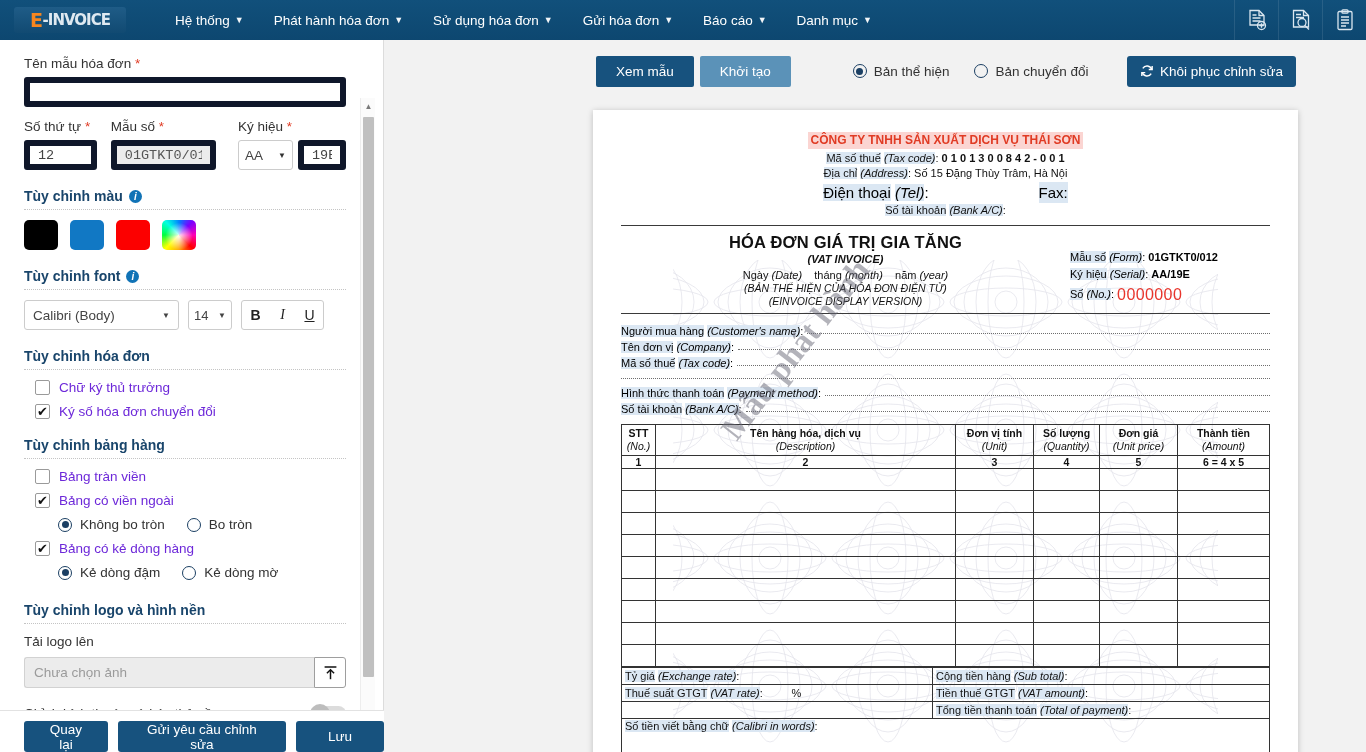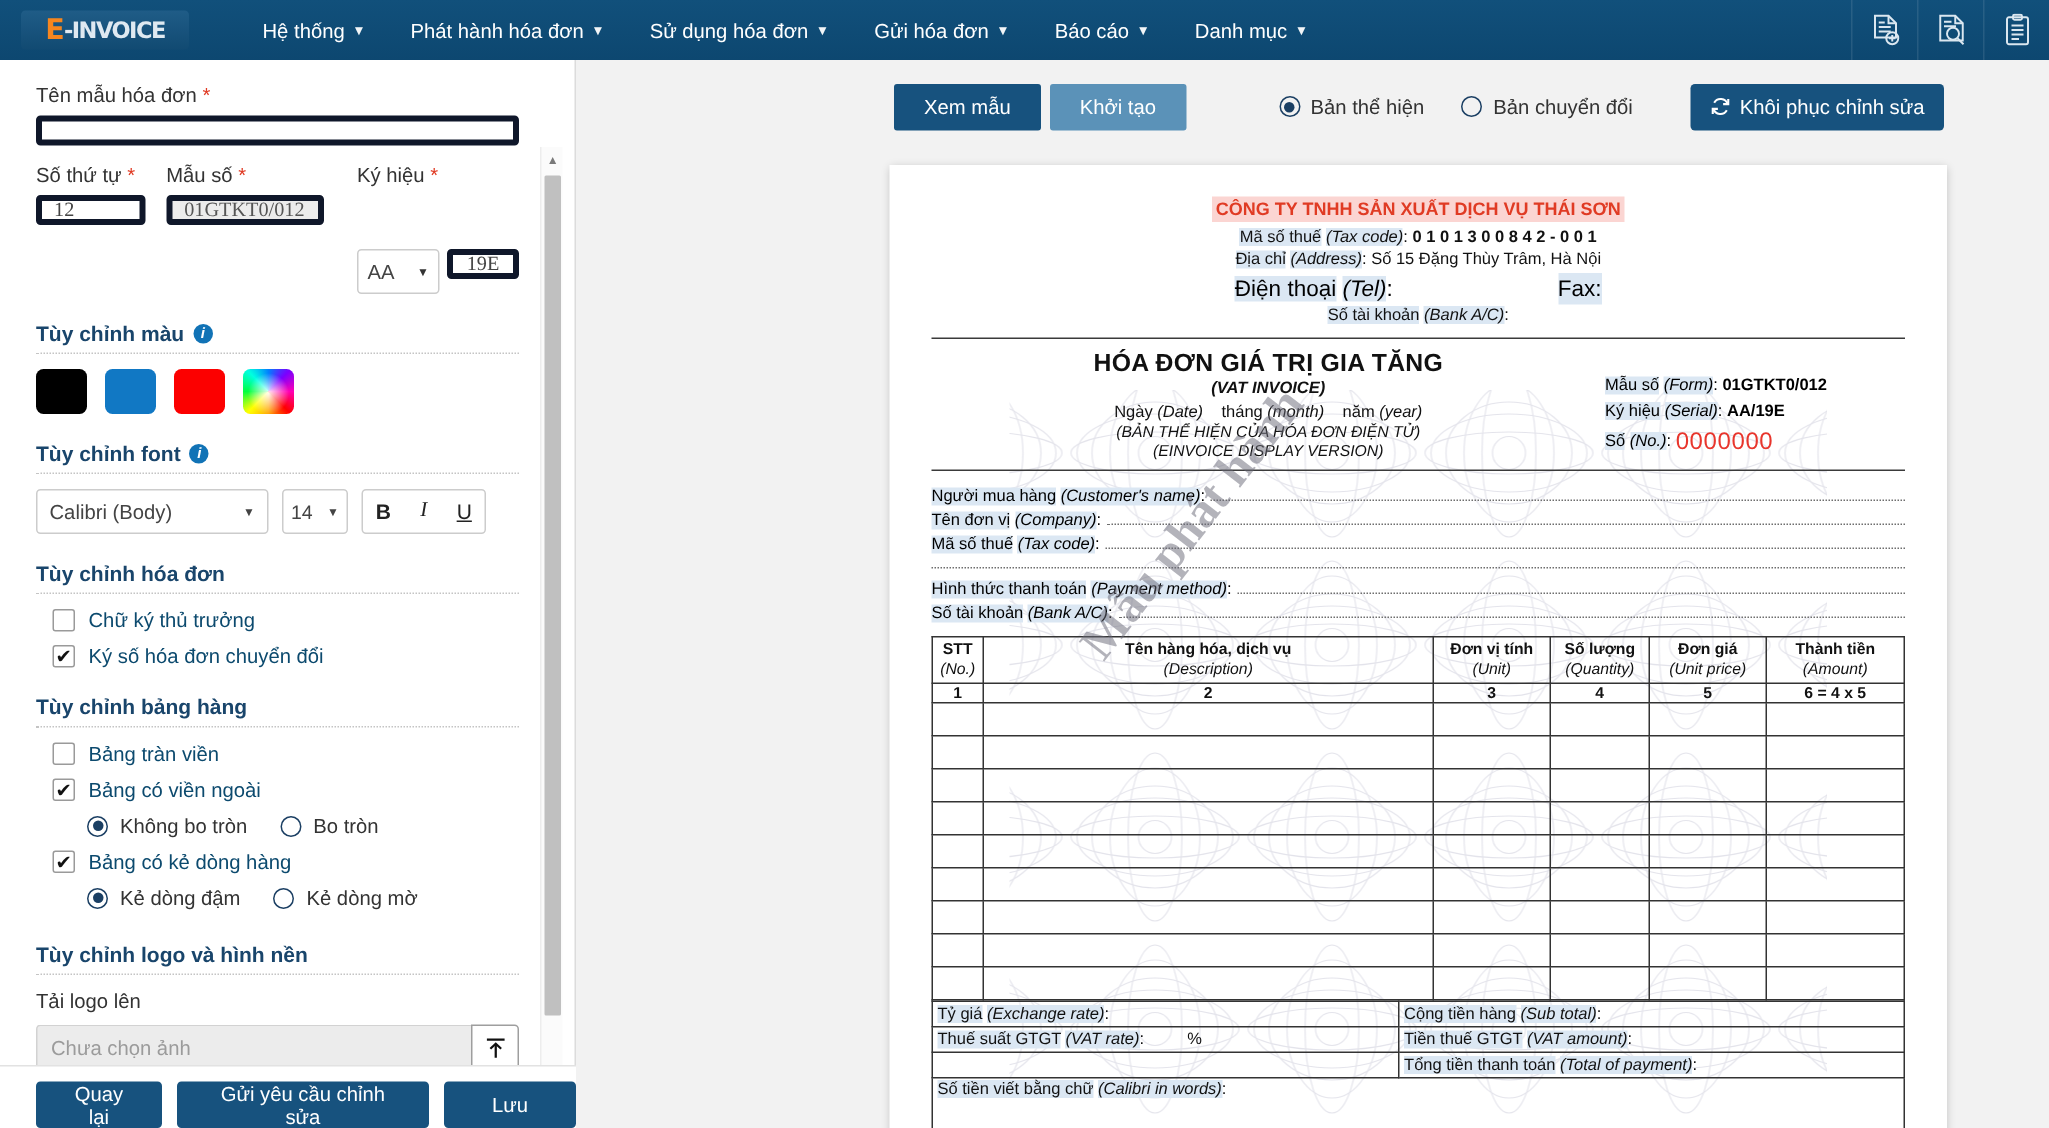--- a/index.html
+++ b/index.html
@@ -51,29 +51,29 @@
     position: absolute; left: 0; top: 40px; width: 384px; height: 712px;
     background: #ffffff; border-right: 1px solid #dcdcdc;
   }
   #leftscroll {
     position: absolute; left: 0; top: 16px; width: 368px; height: 655px;
     overflow: hidden; padding: 0 22px 0 24px;
   }
   .fld-label { font-size: 13.5px; color: #333; margin-bottom: 6px; }
   .req { color: #e03b24; }
   .txtinput {
-    width: 100%; height: 20px; border: 4px solid #0f172a; border-radius: 3px;
+    width: 100%; height: 30px; border: 6px solid #0f172a; border-radius: 3px;
     padding: 0 8px; font-size: 13.5px; color: #444;
-    font-family: Liberation Serif, serif; background: #fff; outline: none;
+    font-family: Liberation Mono, monospace; background: #fff; outline: none;
   }
   .txtinput.readonly { background: #ececec; color: #555; }
   .row3 { display: flex; gap: 0; margin-top: 12px; }
   .col-stt { width: 90px; }
   .col-mau { width: 130px; margin-left: 14px; }
-  .col-ky { margin-left: 22px; display: flex; flex-direction: column; gap: 36px; }
+  .col-ky { margin-left: 22px; display: flex; flex-direction: column; }
   .kywrap { display: flex; }
   .selbox {
     width: 55px; height: 30px; border: 1px solid #ccc; border-radius: 3px;
     font-size: 13.5px; color: #444; display: flex; align-items: center;
     justify-content: space-between; padding: 0 6px; background: #fff; cursor: pointer;
   }
   .selbox .ar { font-size: 8px; color: #333; }
 
   .sec-head {
     font-size: 14px; font-weight: bold; color: #19456b;
@@ -113,21 +113,21 @@
   .bius span {
     width: 27px; text-align: center; font-size: 14px; color: #222; cursor: pointer;
   }
 
   .chkrow { display: flex; align-items: center; gap: 9px; margin: 9px 0 0 11px; }
   .chk {
     width: 15px; height: 15px; border: 1px solid #9a9a9a; border-radius: 2px;
     background: #fff; display: flex; align-items: center; justify-content: center;
     font-size: 13px; color: #111; cursor: pointer; flex: none; line-height: 1;
   }
-  .chklabel { font-size: 13.5px; color: #0c4a6e; }
+  .chklabel { font-size: 13.5px; color: #6d28d9; }
   .radiorow { display: flex; align-items: center; gap: 8px; margin: 9px 0 0 34px; }
   .rad {
     width: 14px; height: 14px; border-radius: 50%; border: 1.6px solid #1b3f63;
     display: flex; align-items: center; justify-content: center; flex: none; cursor: pointer;
   }
   .rad.on::after { content:""; width: 7px; height: 7px; border-radius: 50%; background: #1b3f63; }
   .rad.off { border-color: #1b3f63; }
   .radlabel { font-size: 13.5px; color: #333; margin-right: 14px; }
 
   .uploadwrap { display: flex; margin-top: 8px; }

